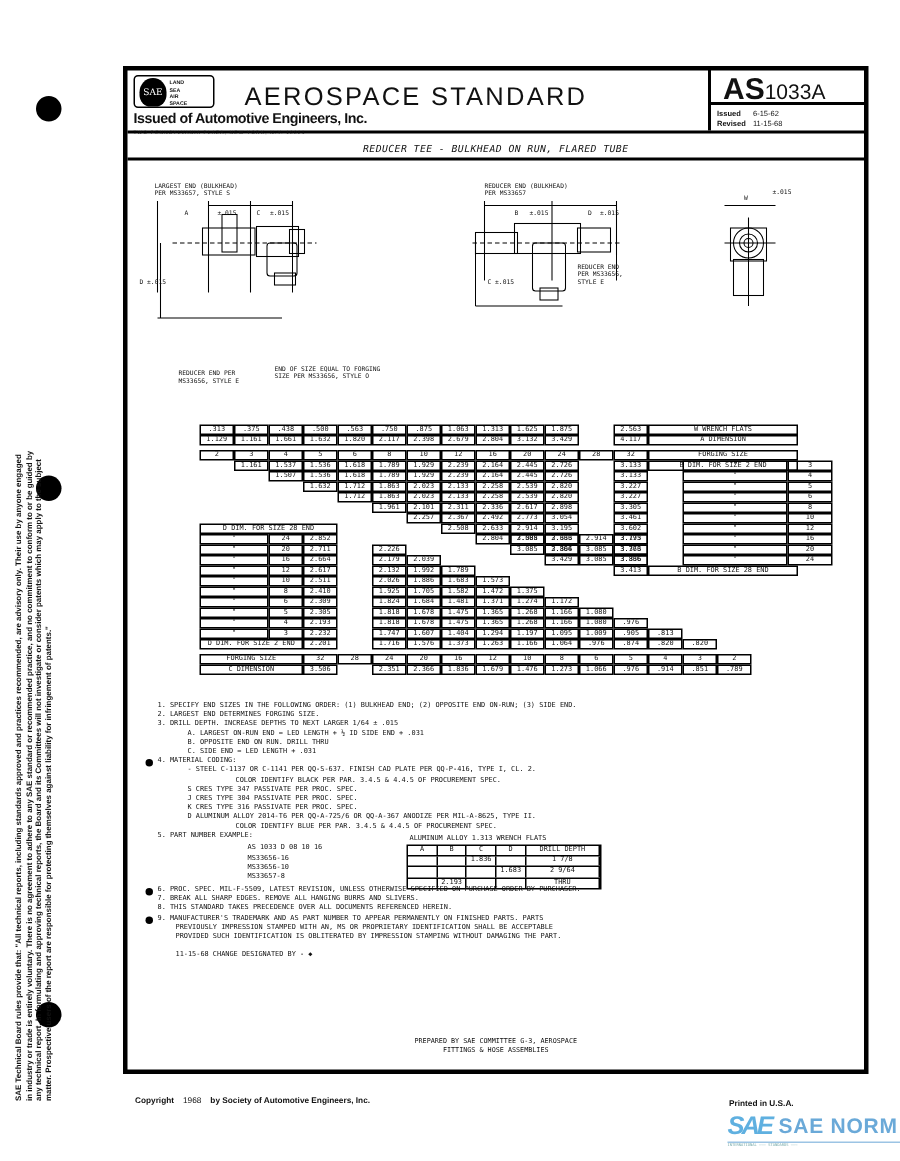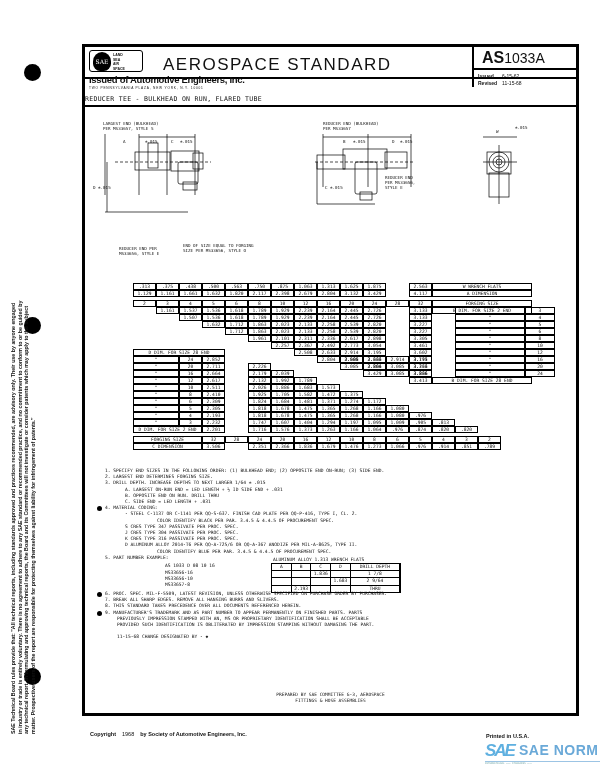--- a/index.html
+++ b/index.html
@@ -2,33 +2,33 @@
 <html><head>
 <meta charset="utf-8">
 <style>
   * { box-sizing: border-box; margin: 0; padding: 0; }
   body { width: 600px; height: 774px; background: #fff; position: relative; overflow: hidden; font-family: "DejaVu Sans Mono", monospace; color: #111; }
   .sidebar { position: absolute; left: 0; top: 40px; width: 78px; height: 700px; }
   .hole { position: absolute; width: 17px; height: 17px; border-radius: 50%; background: #000; left: 24px; }
   .sidetext { position: absolute; left: 44px; top: 40px; width: 30px; height: 660px; }
   .sidetext div { position: absolute; left: 0; bottom: 0; transform-origin: left bottom; transform: rotate(-90deg) translateX(-0px); white-space: nowrap; font-family: "Liberation Sans", sans-serif; font-size: 5.3px; line-height: 6.5px; font-weight: bold; width: 620px; }
   .page { position: absolute; left: 82px; top: 44px; width: 497px; height: 672px; border: 3px solid #000; }
-  .hdr { position: absolute; left: 0; top: 0; width: 100%; height: 32px; border-bottom: 2px solid #000; }
+  .hdr { position: absolute; left: 0; top: 0; width: 100%; height: 42px; border-bottom: 2px solid #000; }
   .logo { position: absolute; left: 4px; top: 3px; width: 54px; height: 22px; border: 1px solid #000; border-radius: 3px; }
   .logo-tri { position: absolute; left: 3px; top: 1px; width: 18px; height: 19px; background: #000; border-radius: 50% 50% 40% 40%; color:#fff; font-size:6px; text-align:center; line-height:19px; font-family:"DejaVu Serif",serif; }
   .logo-txt { position: absolute; left: 23px; top: 2px; font-size: 3.5px; line-height: 4.5px; font-weight: bold; font-family: "Liberation Sans", sans-serif; }
   .title { position: absolute; left: 78px; top: 8px; font-family: "Liberation Sans", sans-serif; font-size: 17px; letter-spacing: 1.5px; }
   .soc { position: absolute; left: 4px; top: 27px; font-family: "Liberation Sans", sans-serif; font-size: 9.5px; font-weight: bold; letter-spacing: -0.3px; }
   .addr { position: absolute; left: 4px; top: 39px; font-family: "Liberation Sans", sans-serif; font-size: 3.2px; letter-spacing: 0.8px; }
   .numbox { position: absolute; right: 0; top: -2px; width: 104px; height: 42px; border-left: 2px solid #000; }
   .num { position: absolute; left: 0; top: 0; width: 100%; height: 25px; border-bottom: 2px solid #000; font-family: "Liberation Sans", sans-serif; font-size: 14px; padding: 4px 0 0 8px; }
-  .num b { font-size: 16px; }
+  .num b { font-size: 20px; }
   .dates { position: absolute; left: 4px; top: 28px; font-size: 5px; font-family: "Liberation Sans", sans-serif; line-height: 7px; }
   .dates span.k { font-weight: bold; display: inline-block; width: 24px; }
-  .subtitle { position: absolute; left: 0; top: 48px; width: 100%; font-size: 6.5px; letter-spacing: 0.3px; }
+  .subtitle { position: absolute; left: 0; top: 48px; width: 100%; text-align: center; font-size: 6.5px; letter-spacing: 0.3px; font-style: italic; }
   .sub-line { position: absolute; left: 0; top: 58px; width: 100%; border-top: 2px solid #000; }
   .drawing { position: absolute; left: 0; top: 60px; width: 100%; height: 175px; }
   .dlabel { position: absolute; font-size: 4.2px; line-height: 5px; white-space: nowrap; }
   .tbl { position: absolute; font-size: 4.6px; }
   .row { position: absolute; height: 7px; display: flex; }
   .row span { border: 0.6px solid #000; height: 7px; line-height: 6px; text-align: center; display: inline-block; white-space: nowrap; overflow: hidden; }
   .notes { position: absolute; left: 20px; top: 421px; width: 460px; font-size: 4.6px; line-height: 6.2px; }
   .notes p { white-space: nowrap; }
   .ind1 { padding-left: 12px; }
   .ind2 { padding-left: 20px; }

